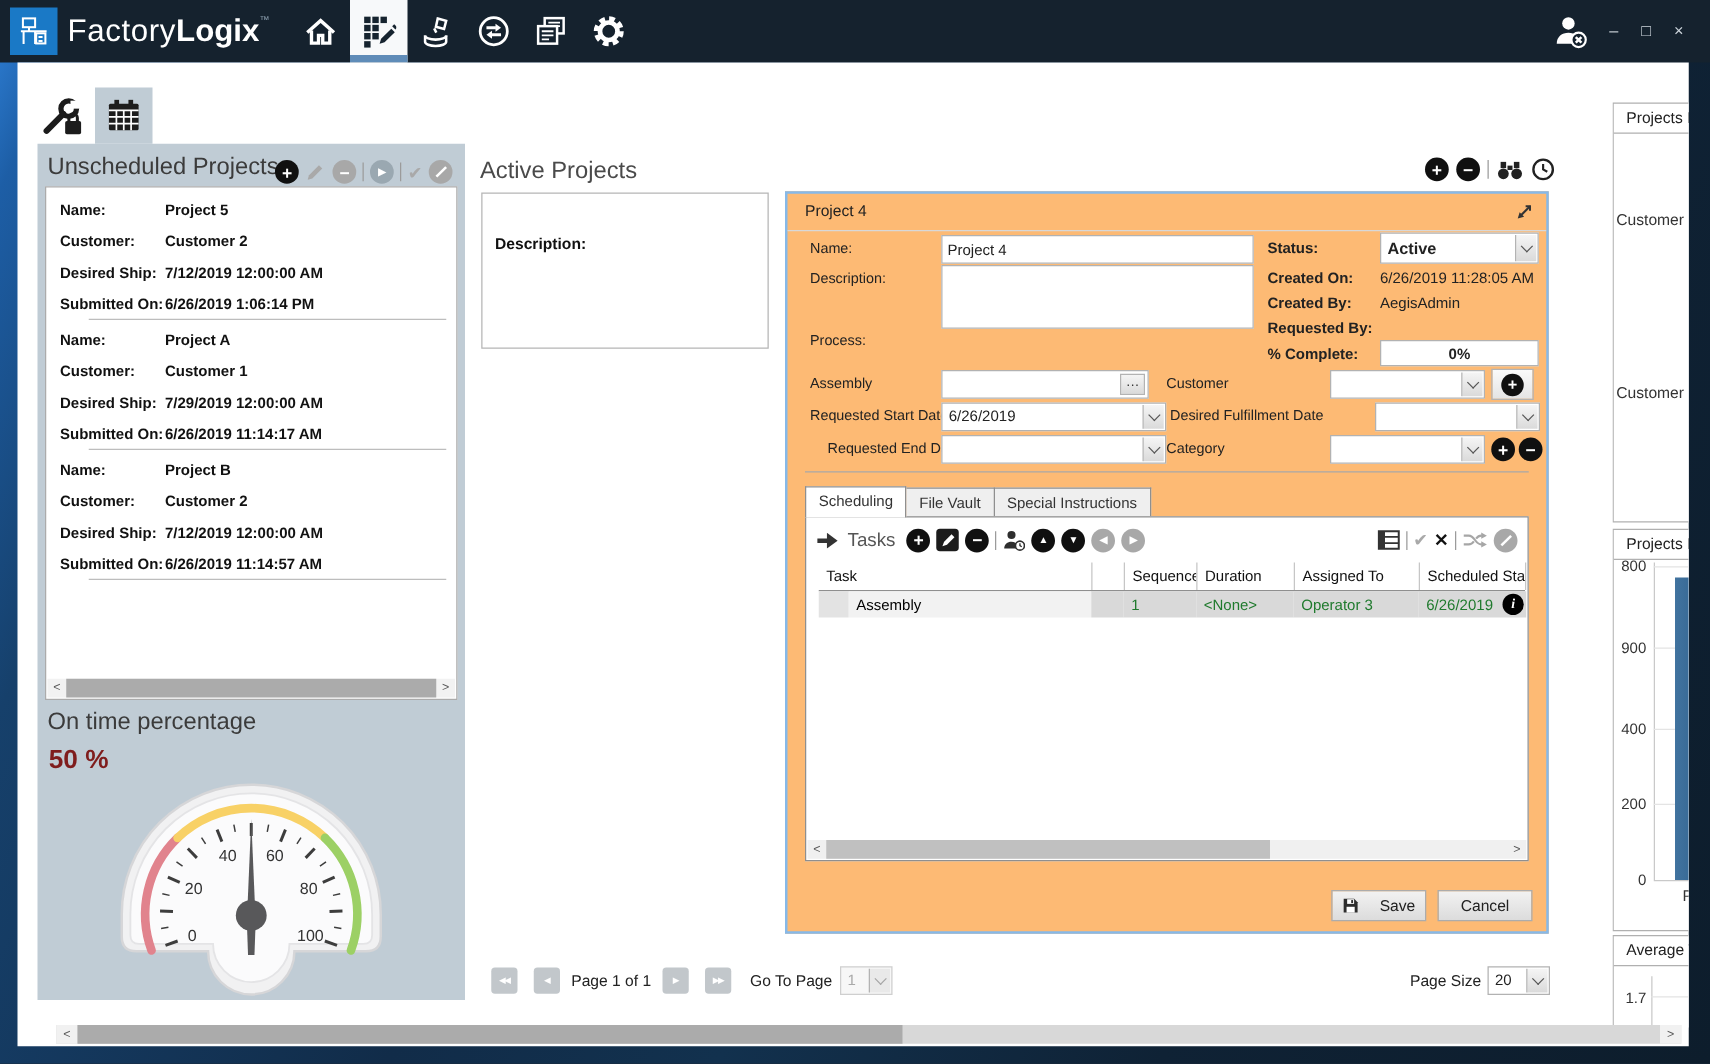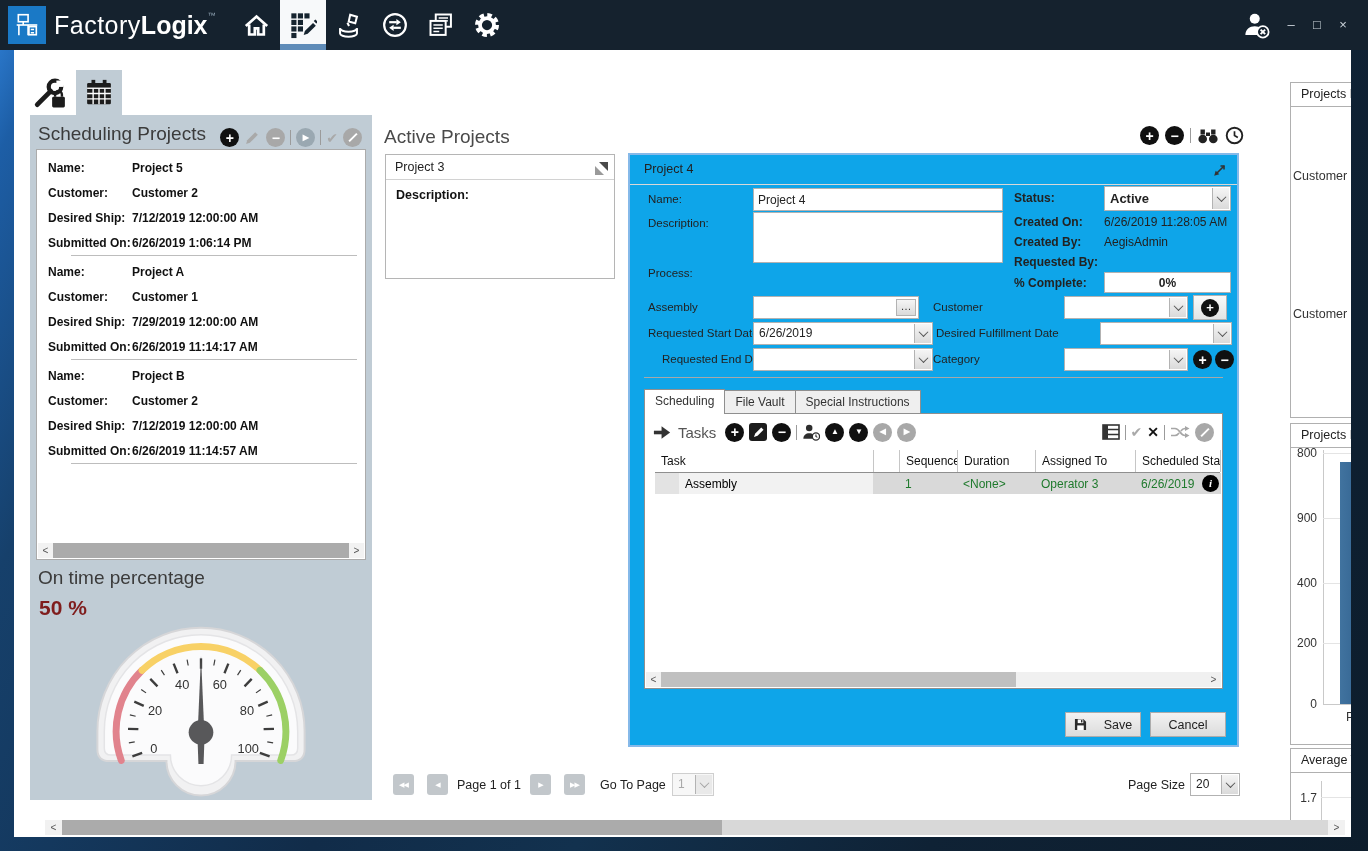--- a/index.html
+++ b/index.html
@@ -47,21 +47,21 @@
   .ontime-val{position:absolute;left:9px;top:481px;font-size:21px;font-weight:700;color:#7f1d1d}
   
   .mid-title{position:absolute;left:370px;top:76px;font-size:19px;font-weight:300;color:#4a4a4a}
   .card{position:absolute;left:371px;top:104px;width:230px;height:125px;border:1px solid #b5b5b5;background:#fff}
   .card-h{position:relative;height:25px;border-bottom:1px solid #d2d2d2}
   .card-h .t{position:absolute;left:9px;top:5px;font-size:12.5px;color:#222}
   .card-h .xp{position:absolute;right:6px;top:6px;cursor:pointer}
   .card-b{position:absolute;left:10px;top:33px;font-size:12.5px;font-weight:700;color:#111}
   
   .ed-tbar{position:absolute;left:1126px;top:76px;display:flex;align-items:center;gap:6px}
-  .editor{position:absolute;left:614px;top:103px;width:611px;height:594px;border:2px solid #86b9e9;background:#0ea5e9}
+  .editor{position:absolute;left:614px;top:103px;width:611px;height:594px;border:2px solid #86b9e9;background:#fdba74}
   .ed-h{position:absolute;left:14px;top:7px;font-size:12.5px;color:#222}
   .ed-hline{position:absolute;left:0;right:0;top:29px;height:1px;background:#d8d8d8}
   .flabel{position:absolute;font-size:11.5px;color:#222;white-space:nowrap}
   .flabel.b{font-weight:700;font-size:12px}
   .fvalue{position:absolute;font-size:12px;color:#222;white-space:nowrap}
   .inp{position:absolute;border:1px solid #b2b2b2;background:#fff;font-size:12px;padding:2px 4px;color:#222;font-family:"Liberation Sans",sans-serif}
   .combo{position:absolute;border:1px solid #b2b2b2;background:#fff}
   .combo .val{position:absolute;left:5px;top:3px;font-size:12px;color:#222;white-space:nowrap}
   .combo .val.b{font-weight:700;font-size:13px;top:4px}
   .dd{position:absolute;top:1px;right:1px;bottom:1px;width:17px;background:linear-gradient(#f5f5f5,#dadada);
@@ -223,21 +223,21 @@
         <rect x="2.5" y="4" width="19" height="17" rx="1" fill="#1d1d1d"></rect>
         <g stroke="#fff" stroke-width="1.1" fill="none">
           <path d="M2.5 8.2h19"></path>
             <path d="M7.3 8.2V21M12 8.2V21M16.7 8.2V21"></path>
             <path d="M2.5 12.4h19M2.5 16.7h19"></path>
         </g>
       </svg>
     </div>
 
     <div class="lp">
-      <div class="lp-title">Scheduling Projects</div>
+      <div class="lp-title">Unscheduled Projects</div>
       <div class="tbar" style="right:10px;top:13px">
         <div class="cb">+</div>
         <svg width="17" height="17" viewBox="0 0 16 16">
             <path d="M2 14l1-3.5L10.5 3 13 5.5 5.5 13z" fill="#a9a9a9"></path>
           </svg>
         <div class="cb gray">−</div>
         <div class="vsep"></div>
         <div class="cb bluegray tri">▶</div>
         <div class="vsep"></div>
         <span class="gcheck">✔</span>
@@ -357,29 +357,20 @@
         <g id="gauge-needle" transform="rotate(1.4210854715202004e-14 150 123)">
           <polygon points="146.6,124 153.4,124 150,45" fill="#58585a"></polygon>
           <polygon points="146.2,122 153.8,122 152.6,155 147.4,155" fill="#58585a"></polygon>
           <circle cx="150" cy="123" r="12.5" fill="#58585a"></circle>
         </g>
       </svg>
     </div>
 
     <div class="mid-title">Active Projects</div>
     <div class="card">
-      <div class="card-h">
-        <span class="t">Project 3</span>
-        <span class="xp">
-          <svg width="13" height="13" viewBox="0 0 13 13">
-              <polygon points="4,0 13,0 13,9" fill="#4a4a4a"></polygon>
-              <polygon points="0,4 9,13 0,13" fill="#9a9a9a"></polygon>
-            </svg>
-        </span>
-      </div>
       <div class="card-b">Description:</div>
     </div>
 
     <div class="ed-tbar">
       <div class="cb">+</div>
       <div class="cb">−</div>
       <div class="vsep"></div>
       <svg width="22" height="18" viewBox="0 0 22 16">
         <rect x="3.5" y="1.5" width="4.4" height="5" fill="#222"></rect>
           <rect x="14.1" y="1.5" width="4.4" height="5" fill="#222"></rect>

